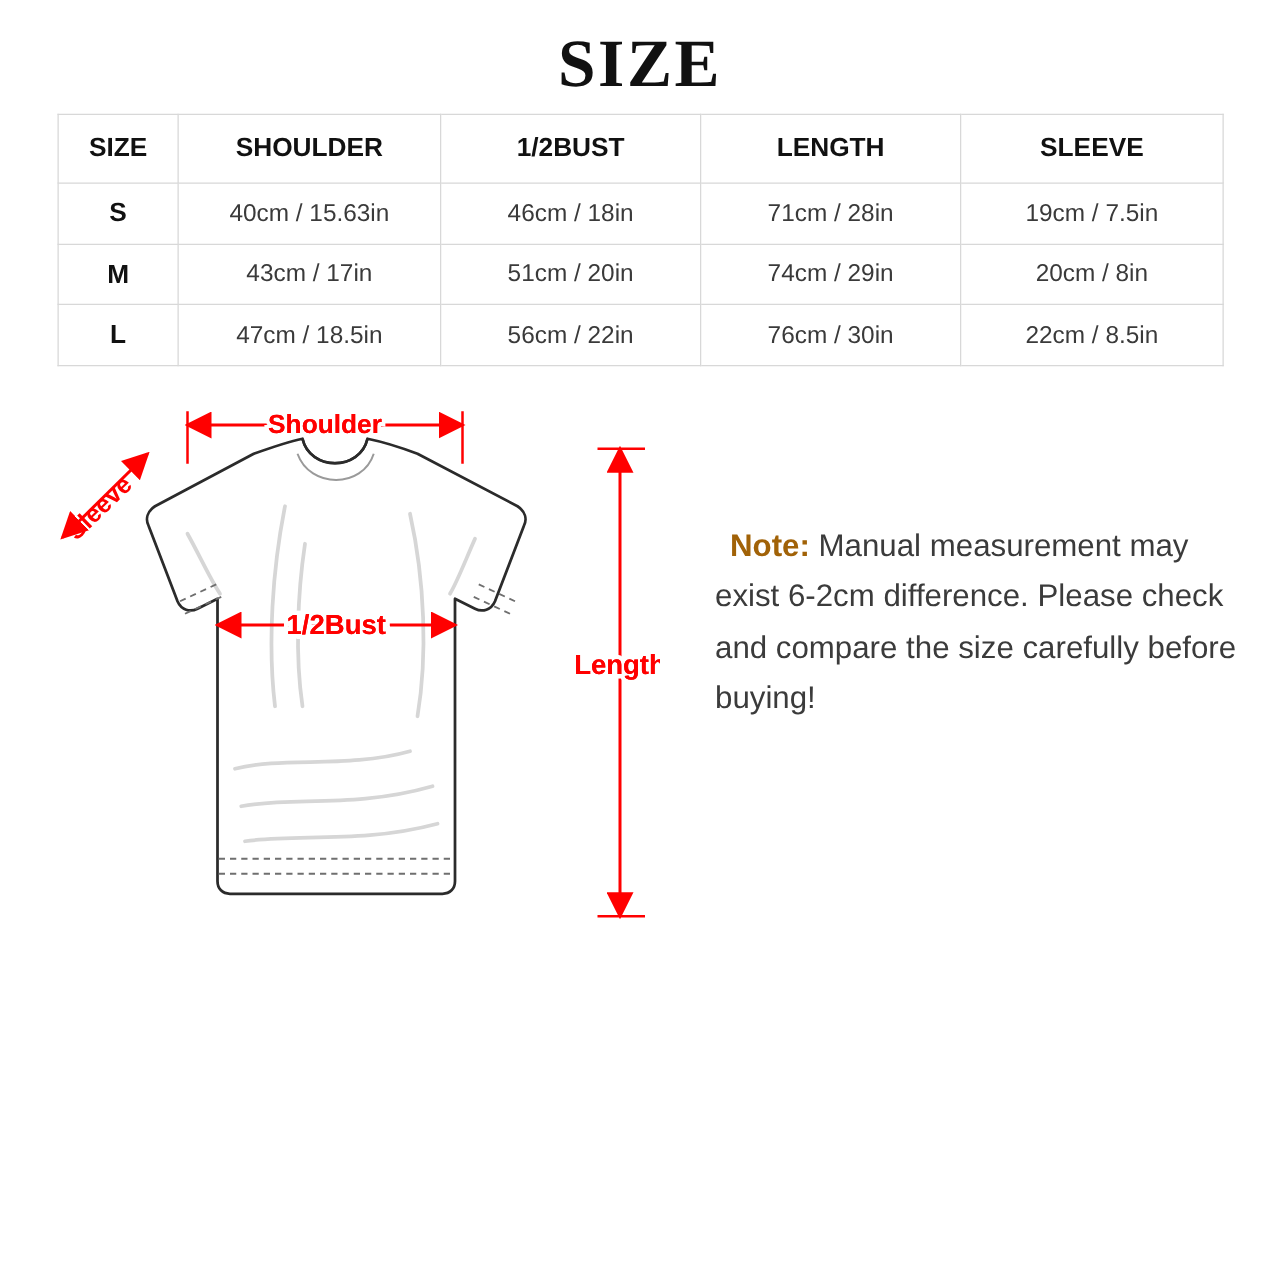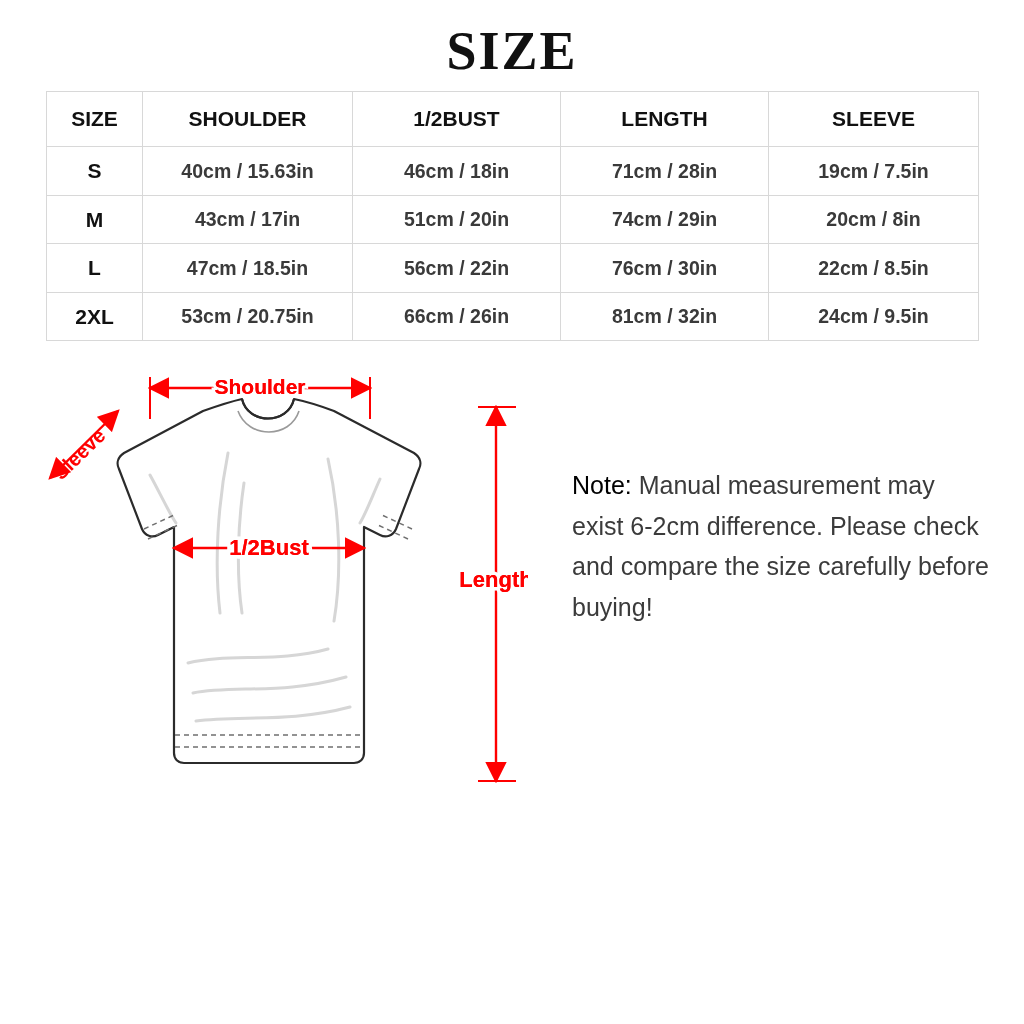--- a/index.html
+++ b/index.html
@@ -40,21 +40,21 @@
     table-layout: fixed;
   }
   table.size-table th,
   table.size-table td {
     border: 1px solid #d8d8d8;
     text-align: center;
     vertical-align: middle;
     height: 45.5px;
     color: #3a3a3a;
     font-size: 19.5px;
-    font-weight: 700;
+    font-weight: 400;
   }
   table.size-table thead th {
     font-weight: 700;
     font-size: 21px;
     color: #111111;
     height: 52px;
   }
   table.size-table td.size-cell {
     font-weight: 700;
     font-size: 21px;
@@ -89,22 +89,23 @@
   .note-block {
     position: absolute;
     left: 572px;
     top: 110px;
     width: 420px;
     font-size: 25px;
     line-height: 1.62;
     color: #3b3b3b;
   }
   .note-block .note-label {
-    font-weight: 400;
-    color: #000000;
+    font-weight: 700;
+    color: #a16207;
+    margin-left: 12px;
   }
 </style>
 </head>
 <body>
 
 <div class="page-title">SIZE</div>
 
 <div class="table-wrap">
   <table class="size-table">
     <colgroup>
@@ -137,27 +138,20 @@
         <td>51cm / 20in</td>
         <td>74cm / 29in</td>
         <td>20cm / 8in</td>
       </tr>
       <tr>
         <td class="size-cell">L</td>
         <td>47cm / 18.5in</td>
         <td>56cm / 22in</td>
         <td>76cm / 30in</td>
         <td>22cm / 8.5in</td>
-      </tr>
-      <tr>
-        <td class="size-cell">2XL</td>
-        <td>53cm / 20.75in</td>
-        <td>66cm / 26in</td>
-        <td>81cm / 32in</td>
-        <td>24cm / 9.5in</td>
       </tr>
     </tbody>
   </table>
 </div>
 
 <div class="lower">
 
   <div class="shirt-figure">
     <svg width="500" height="450" viewBox="0 0 500 450" xmlns="http://www.w3.org/2000/svg">
       <defs>

